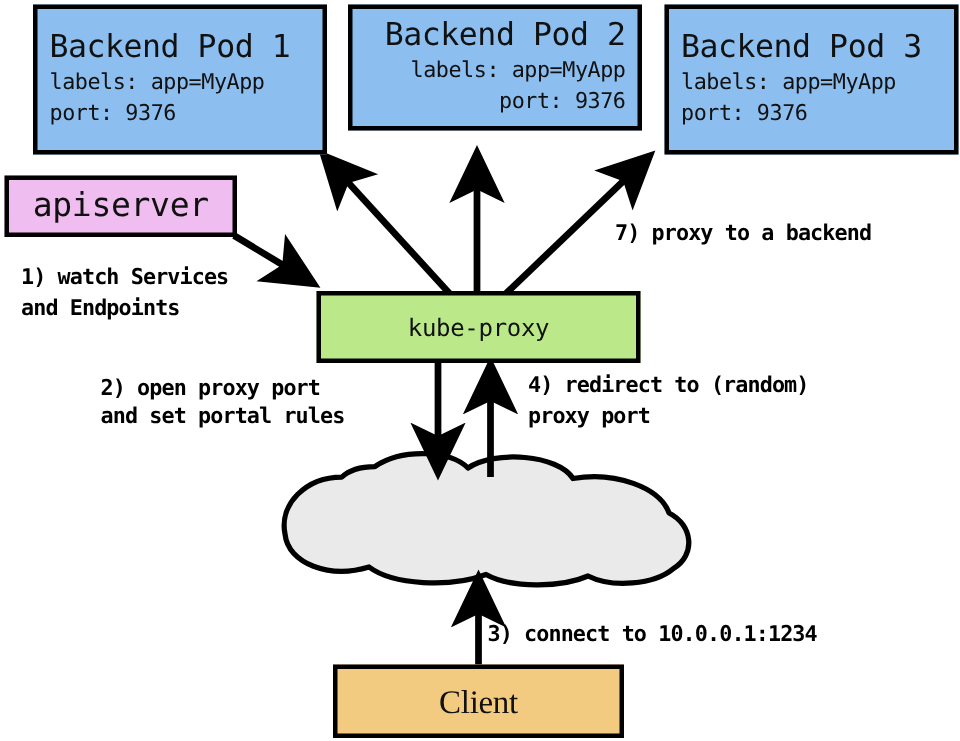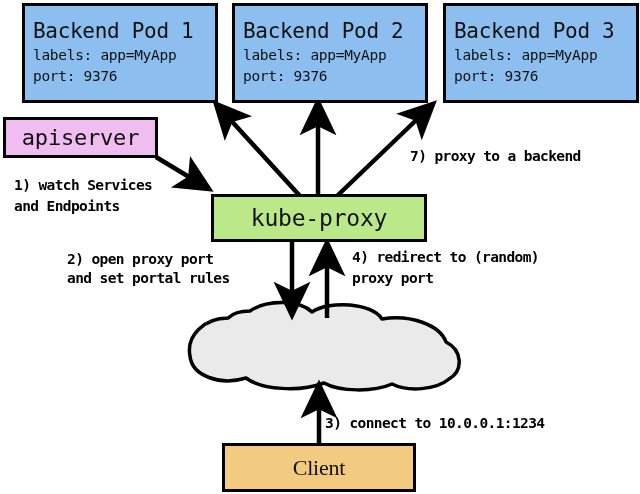--- a/index.html
+++ b/index.html
@@ -56,21 +56,21 @@
   .apiserver-label {
     font-size: 22px;
     color: #111111;
     letter-spacing: -0.2px;
   }
   .kubeproxy {
     background: #BBE989;
     align-items: center;
   }
   .kubeproxy-label {
-    font-size: 23px;
+    font-size: 16px;
     color: #111111;
     letter-spacing: -0.2px;
   }
   .client {
     background: #F2CB80;
     align-items: center;
     font-family: Liberation Serif, serif;
   }
   .client-label {
     font-size: 22px;
@@ -140,21 +140,21 @@
 
     <line x1="319" y1="443" x2="319" y2="385" stroke="#000000" stroke-width="4.5" marker-end="url(#ah)"></line>
   </svg>
 
   <div class="node pod" style="left:22px; top:3px; width:196px; height:100px;">
     <div class="pod-title">Backend Pod 1</div>
     <div class="pod-line">labels: app=MyApp</div>
     <div class="pod-line">port: 9376</div>
   </div>
 
-  <div class="node pod" style="left:232px; top:3px; width:196px; height:100px;">
+  <div class="node pod" style="left:232px; top:3px; width:196px; height:84px;align-items:flex-end;">
     <div class="pod-title">Backend Pod 2</div>
     <div class="pod-line">labels: app=MyApp</div>
     <div class="pod-line">port: 9376</div>
   </div>
 
   <div class="node pod" style="left:443px; top:3px; width:196px; height:100px;">
     <div class="pod-title">Backend Pod 3</div>
     <div class="pod-line">labels: app=MyApp</div>
     <div class="pod-line">port: 9376</div>
   </div>

